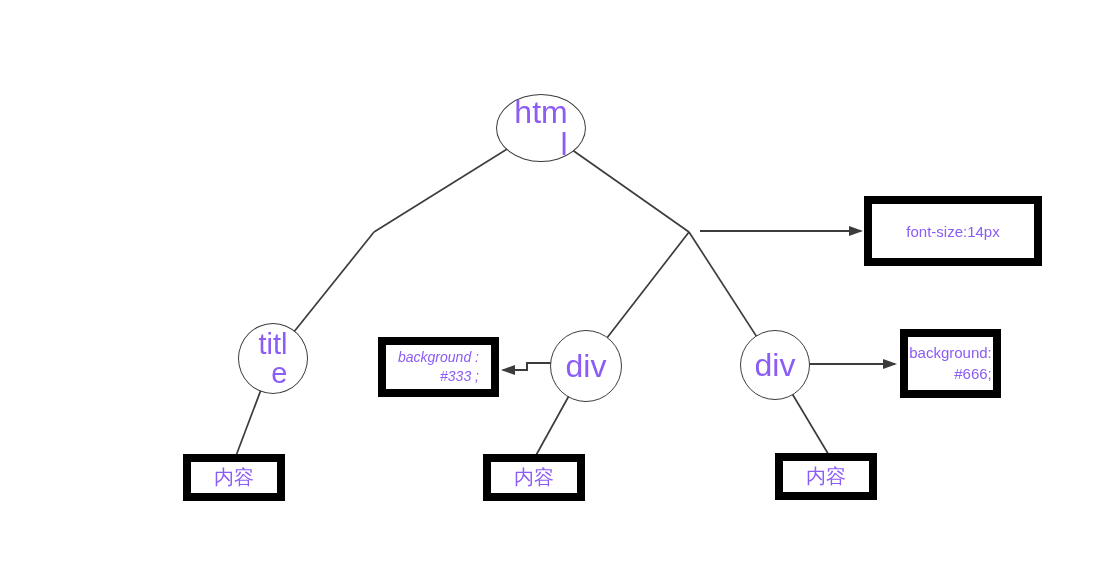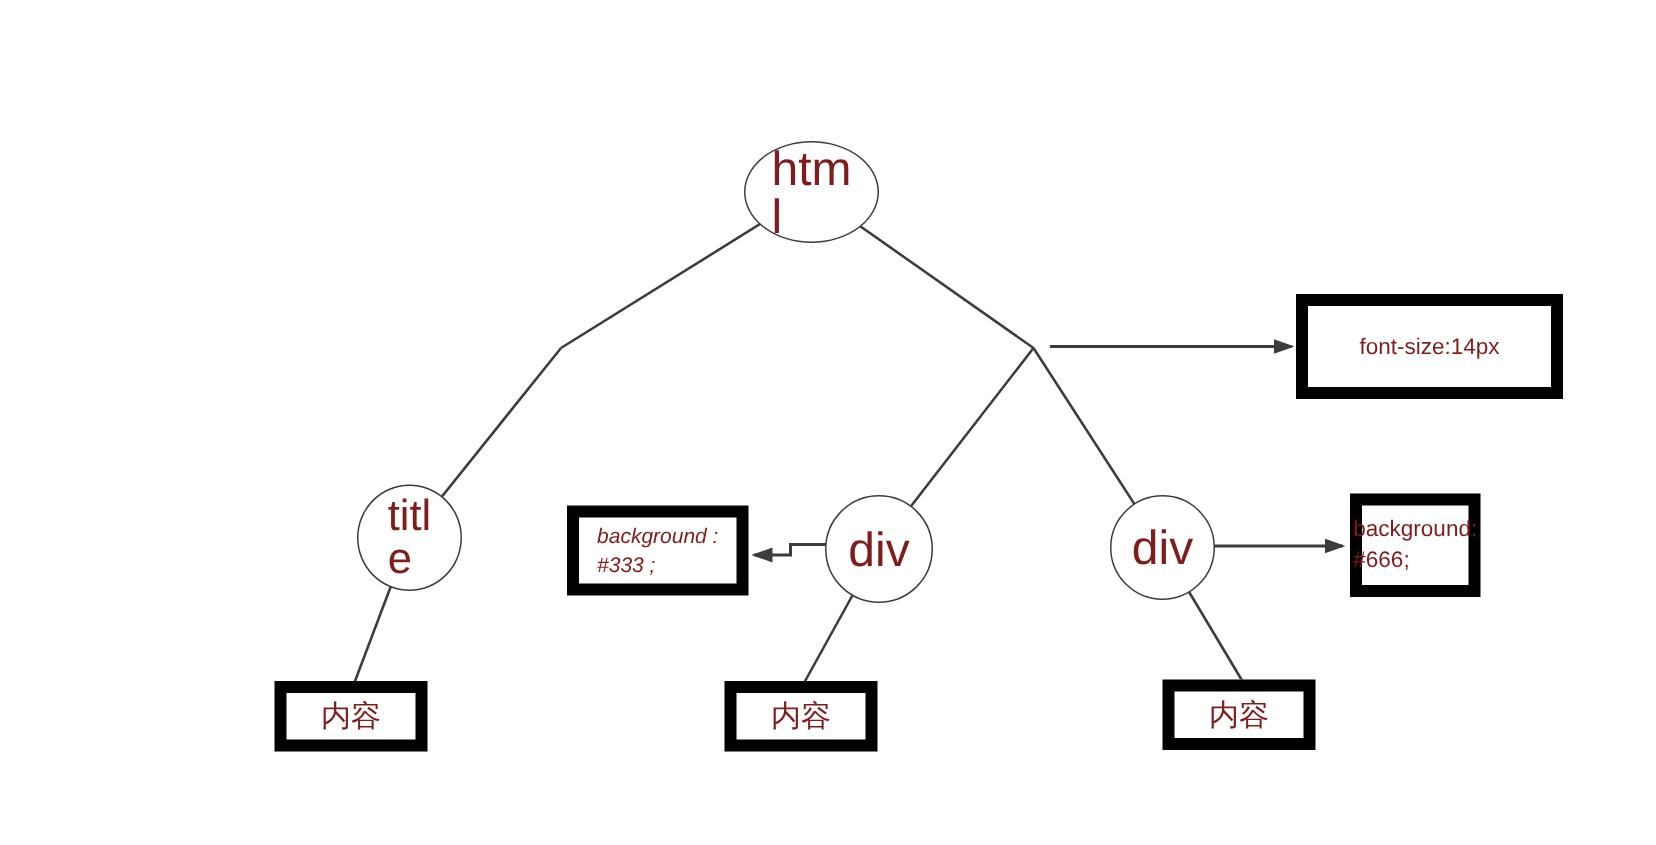--- a/index.html
+++ b/index.html
@@ -16,22 +16,22 @@
     left: 0; top: 0;
     width: 1104px; height: 563px;
   }
   .node {
     position: absolute;
     box-sizing: border-box;
     background: #ffffff;
     display: flex;
     align-items: center;
     justify-content: center;
-    text-align: left;
-    color: #7f1d1d;
+    text-align: right;
+    color: #8b5cf6;
     white-space: pre-line;
   }
   .ellipse {
     border: 1.5px solid #3c3c3c;
     border-radius: 50%;
     font-size: 32px;
     line-height: 1.0;
   }
   .rect {
     border: 8px solid #000000;
@@ -39,21 +39,21 @@
   
   .n-html  { left: 496px; top:  94px; width:  90px; height: 68px; }
   .n-head  { left: 322px; top: 193px; width: 104px; height: 78px; }
   .n-body  { left: 640px; top: 195px; width:  98px; height: 74px; }
   .n-title { left: 238px; top: 323px; width:  70px; height: 71px; font-size: 29px; }
   .n-divl  { left: 550px; top: 330px; width:  72px; height: 72px; }
   .n-divr  { left: 740px; top: 330px; width:  70px; height: 70px; }
   
   .n-fontsize { left: 864px; top: 196px; width: 178px; height: 70px; font-size: 15px; }
   .n-bg333    { left: 378px; top: 337px; width: 121px; height: 60px; font-size: 14px; line-height: 1.35; font-style: italic; }
-  .n-bg666    { left: 900px; top: 329px; width: 87px; height: 69px; font-size: 15px; line-height: 1.35; }
+  .n-bg666    { left: 900px; top: 329px; width: 101px; height: 69px; font-size: 15px; line-height: 1.35; }
   .n-cont1    { left: 183px; top: 454px; width: 102px; height: 47px; font-size: 20px; }
   .n-cont2    { left: 483px; top: 454px; width: 102px; height: 47px; font-size: 20px; }
   .n-cont3    { left: 775px; top: 453px; width: 102px; height: 47px; font-size: 20px; }
   .tree-line  { stroke: #3c3c3c; stroke-width: 1.7; fill: none; }
   .arrow-line { stroke: #3c3c3c; stroke-width: 2;   fill: none; }
 </style>
 </head>
 <body>
 
 <div id="canvas">

